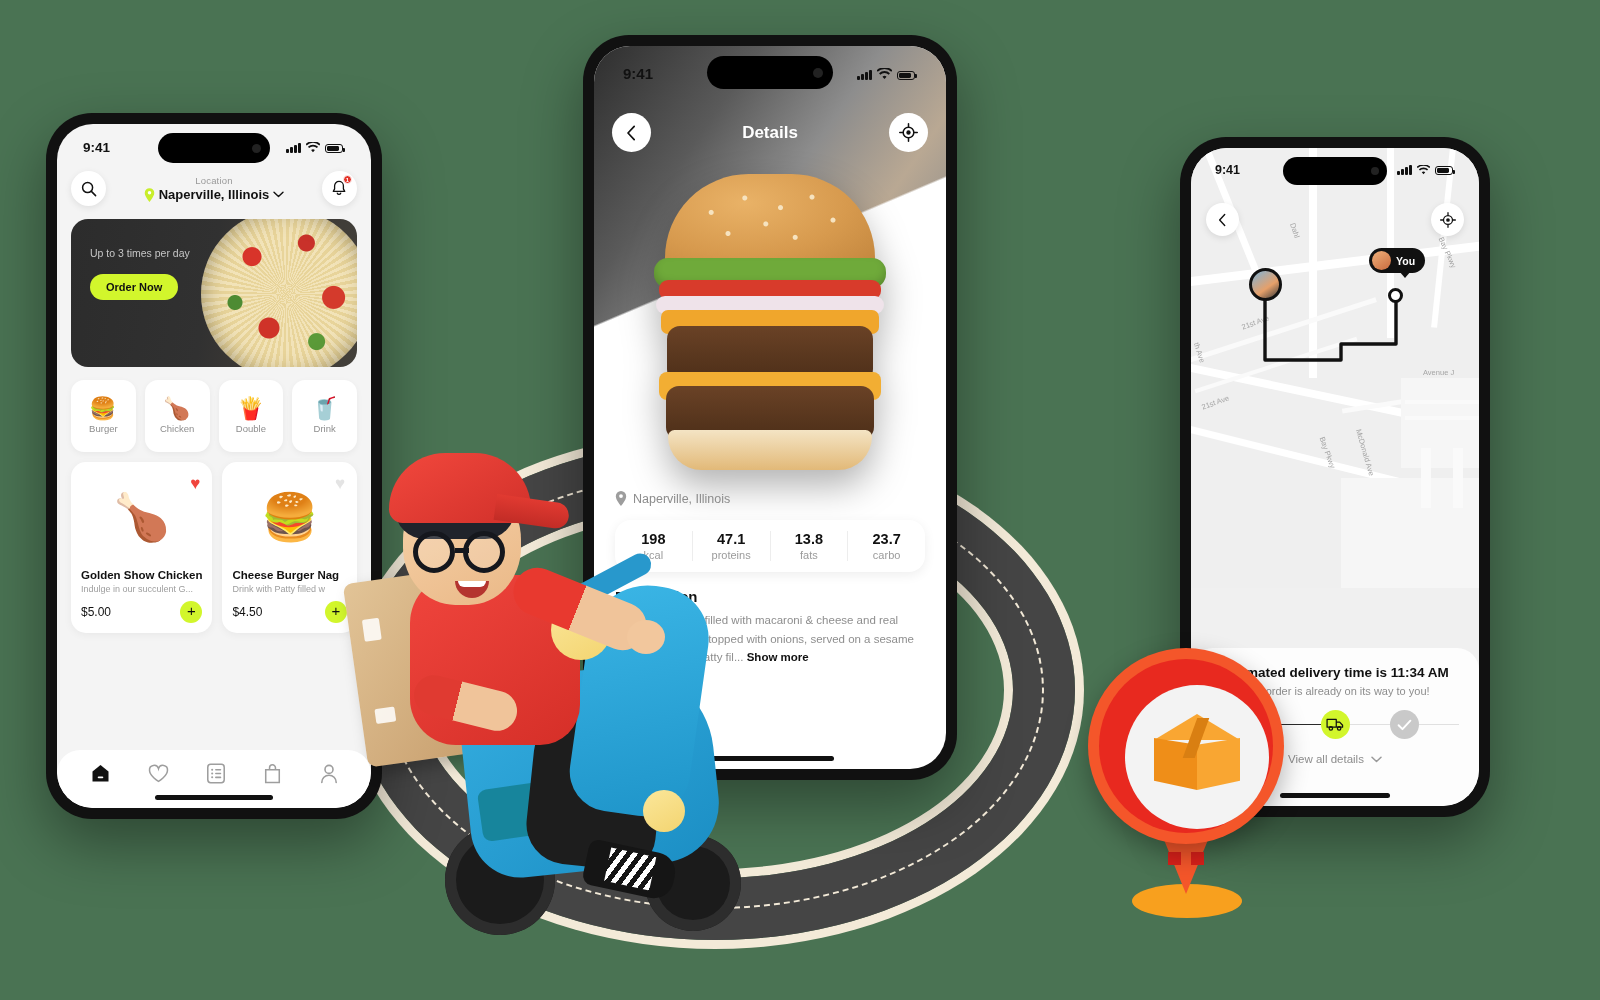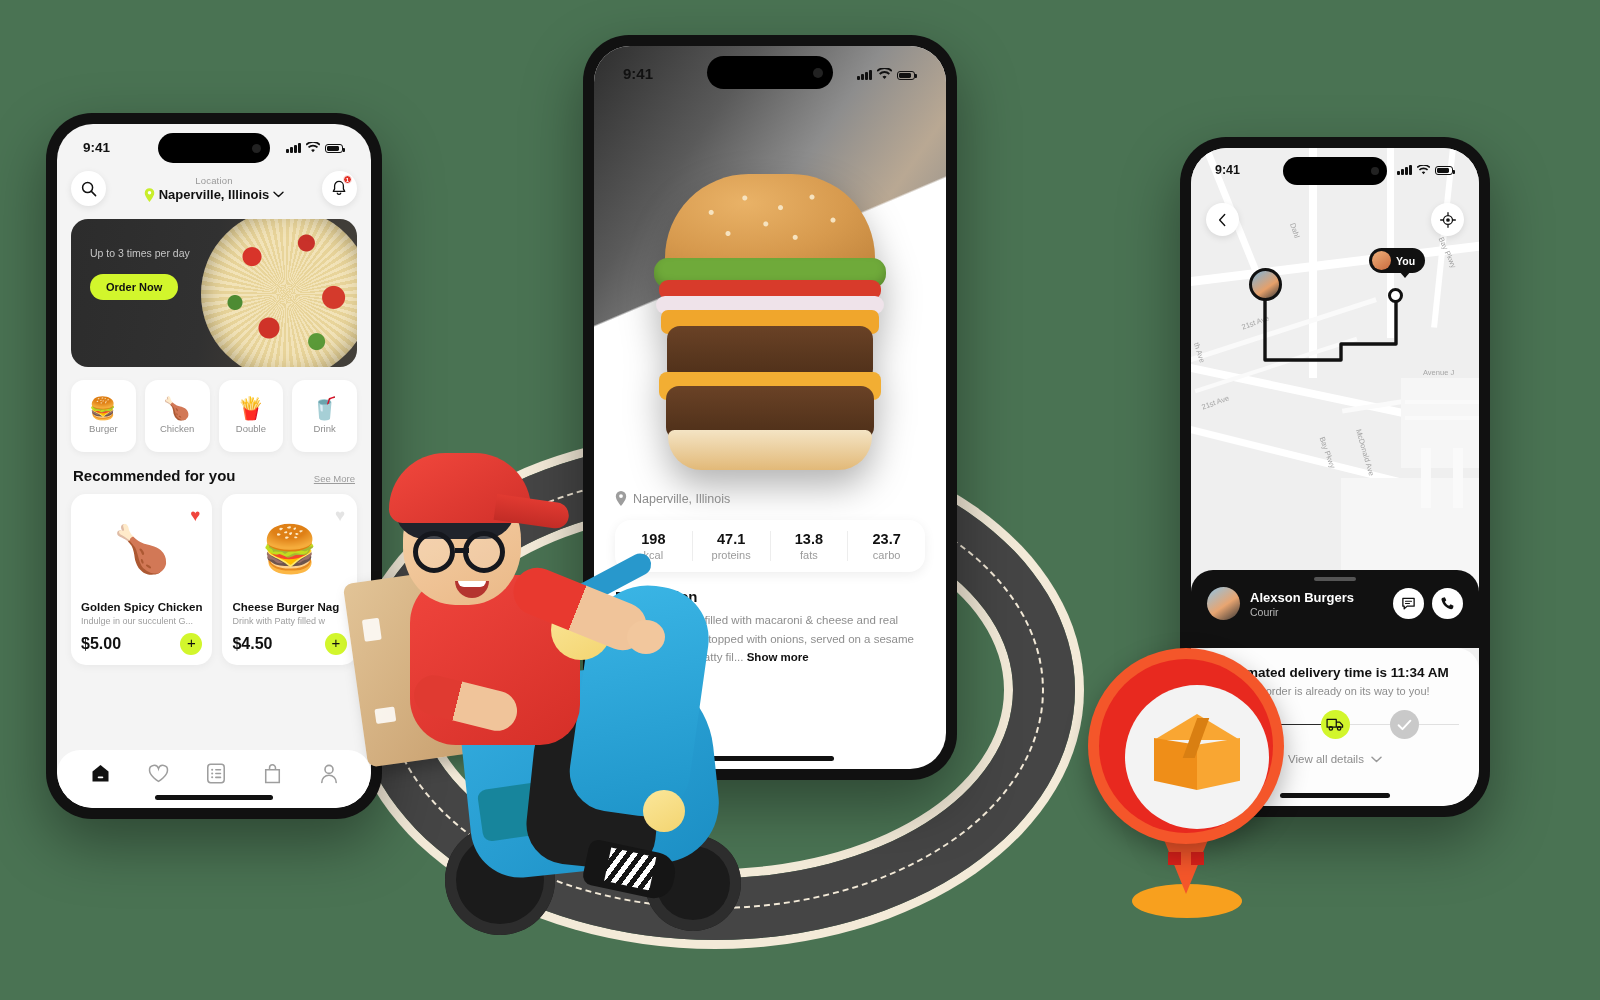--- a/index.html
+++ b/index.html
@@ -125,21 +125,21 @@
   .sec-more { font-size:9.5px; color:#9c9c9c; text-decoration:underline; }
 
   .cards { display:flex; gap:10px; padding:10px 14px 0; }
   .card { flex:1; background:#fff; border-radius:15px; padding:9px 10px 10px; box-shadow:0 2px 8px rgba(0,0,0,.05); position:relative; }
   .card-img { height:92px; border-radius:11px; display:flex; align-items:center; justify-content:center; font-size:46px; }
   .heart { position:absolute; top:12px; right:12px; font-size:17px; color:#e4e4e4; }
   .heart.on { color:#f0453d; }
   .card-name { font-size:11.5px; font-weight:bold; color:#111; margin-top:6px; white-space:nowrap; overflow:hidden; text-overflow:ellipsis; }
   .card-desc { font-size:9px; color:#9e9e9e; margin-top:3px; white-space:nowrap; overflow:hidden; text-overflow:ellipsis; }
   .card-foot { display:flex; align-items:center; justify-content:space-between; margin-top:7px; }
-  .card-price { font-size:16px; font-weight:bold; color:#111; }
+  .card-price { font-size:12px; font-weight:normal; color:#111; }
   .plus { width:22px;height:22px;border-radius:50%;background:#d2f62c;color:#111;
           display:flex;align-items:center;justify-content:center;font-size:15px;line-height:0;padding-bottom:2px;}
 
   .tabbar {
     position:absolute; left:0; right:0; bottom:0; height:58px; background:#fff;
     border-radius:24px 24px 36px 36px;
     display:flex; align-items:center; justify-content:space-around; padding:0 14px 12px;
     z-index:25;
   }
   .tabbar svg { display:block; }
@@ -419,30 +419,26 @@
         <div class="cat">
           <div class="cat-emo">🍟</div>
           <div class="cat-lb">Double</div>
         </div>
         <div class="cat">
           <div class="cat-emo">🥤</div>
           <div class="cat-lb">Drink</div>
         </div>
       </div>
 
-      <div class="sec-head">
-        <div class="sec-title">Recommended for you</div>
-        <div class="sec-more">See More</div>
-      </div>
 
       <div class="cards">
         <div class="card">
           <div class="card-img">🍗</div>
           <div class="heart on">♥</div>
-          <div class="card-name">Golden Spicy Chicken</div>
+          <div class="card-name">Golden Show Chicken</div>
           <div class="card-desc">Indulge in our succulent G...</div>
           <div class="card-foot">
             <div class="card-price">$5.00</div>
             <div class="plus">+</div>
           </div>
         </div>
         <div class="card">
           <div class="card-img">🍔</div>
           <div class="heart">♥</div>
           <div class="card-name">Cheese Burger Nag</div>
@@ -526,20 +522,35 @@
             </div>
           <svg width="15" height="12" viewBox="0 0 14 11">
               <path d="M7 10.2 5.1 8.1a2.8 2.8 0 0 1 3.8 0L7 10.2zM3.1 6.1a5.7 5.7 0 0 1 7.8 0l1.2-1.3a7.4 7.4 0 0 0-10.2 0L3.1 6.1zM.6 3.4a9.2 9.2 0 0 1 12.8 0L14.4 2A11 11 0 0 0-.4 2L.6 3.4z" fill="#111"></path>
             </svg>
           <div class="batt">
               <i></i>
             </div>
         </div>
       </div>
 
+      <div class="p2-nav">
+        <div class="rnd">
+          <svg width="11" height="16" viewBox="0 0 11 16">
+              <path d="M8.2 1.4 2 8l6.2 6.6" fill="none" stroke="#111" stroke-width="1.7" stroke-linecap="round" stroke-linejoin="round"></path>
+            </svg>
+        </div>
+        <div class="p2-title">Details</div>
+        <div class="rnd">
+          <svg width="19" height="19" viewBox="0 0 20 20">
+            <circle cx="10" cy="10" r="5.6" fill="none" stroke="#111" stroke-width="1.6"></circle>
+            <circle cx="10" cy="10" r="2.3" fill="#111"></circle>
+            <path d="M10 .8v3.2M10 16v3.2M.8 10h3.2M16 10h3.2" stroke="#111" stroke-width="1.6" stroke-linecap="round"></path>
+          </svg>
+        </div>
+      </div>
 
       <div class="p2-body">
         <div class="p2-loc">
           <svg width="12" height="15" viewBox="0 0 12 15">
               <path d="M6 0a5.2 5.2 0 0 0-5.2 5.2C.8 9 6 15 6 15s5.2-6 5.2-9.8A5.2 5.2 0 0 0 6 0z" fill="#9d9d9d"></path>
               <circle cx="6" cy="5.1" r="1.9" fill="#fff"></circle>
             </svg>
           <span>Naperville, Illinois</span>
         </div>
 
@@ -638,43 +649,20 @@
         </div>
         <div class="rnd-s">
           <svg width="16" height="16" viewBox="0 0 20 20">
             <circle cx="10" cy="10" r="5.6" fill="none" stroke="#111" stroke-width="1.6"></circle>
             <circle cx="10" cy="10" r="2.3" fill="#111"></circle>
             <path d="M10 .8v3.2M10 16v3.2M.8 10h3.2M16 10h3.2" stroke="#111" stroke-width="1.6" stroke-linecap="round"></path>
           </svg>
         </div>
       </div>
 
-      <div class="cour-sheet">
-        <div class="grab"></div>
-        <div class="cs-row">
-          <div class="cs-av"></div>
-          <div>
-            <div class="cs-name">Alexson Burgers</div>
-            <div class="cs-role">Courir</div>
-          </div>
-          <div class="cs-acts">
-            <div class="cs-btn">
-              <svg width="15" height="15" viewBox="0 0 16 16">
-                <path d="M2 2.6h12v8.2H6.6L3.4 13.6v-2.8H2z" fill="none" stroke="#111" stroke-width="1.4" stroke-linejoin="round"></path>
-                <path d="M4.8 5.6h6.4M4.8 8h4.2" stroke="#111" stroke-width="1.3" stroke-linecap="round"></path>
-              </svg>
-            </div>
-            <div class="cs-btn">
-              <svg width="15" height="15" viewBox="0 0 16 16">
-                <path d="M3 1.8 5.2 1.4 6.7 4.5 5.2 6c.9 1.9 2.6 3.5 4.6 4.4l1.5-1.5 3.1 1.5-.4 2.2c-.2 1-1.2 1.6-2.2 1.4C6.6 13 3 9.4 1.6 4C1.4 3 2 2 3 1.8z" fill="#111"></path>
-              </svg>
-            </div>
-          </div>
-        </div>
-      </div>
 
       <div class="eta">
         <div class="eta-t">Estimated delivery time is 11:34 AM</div>
         <div class="eta-s">Your order is already on its way to you!</div>
         <div class="steps">
           <div class="ln"></div>
           <div class="step done">
             <svg width="17" height="16" viewBox="0 0 18 17">
               <path d="M2.4 7h13.2a6.6 6.6 0 0 1-6.6 6.6A6.6 6.6 0 0 1 2.4 7z" fill="none" stroke="#111" stroke-width="1.5" stroke-linejoin="round"></path>
               <path d="M1 15.4h16" stroke="#111" stroke-width="1.5" stroke-linecap="round"></path>

